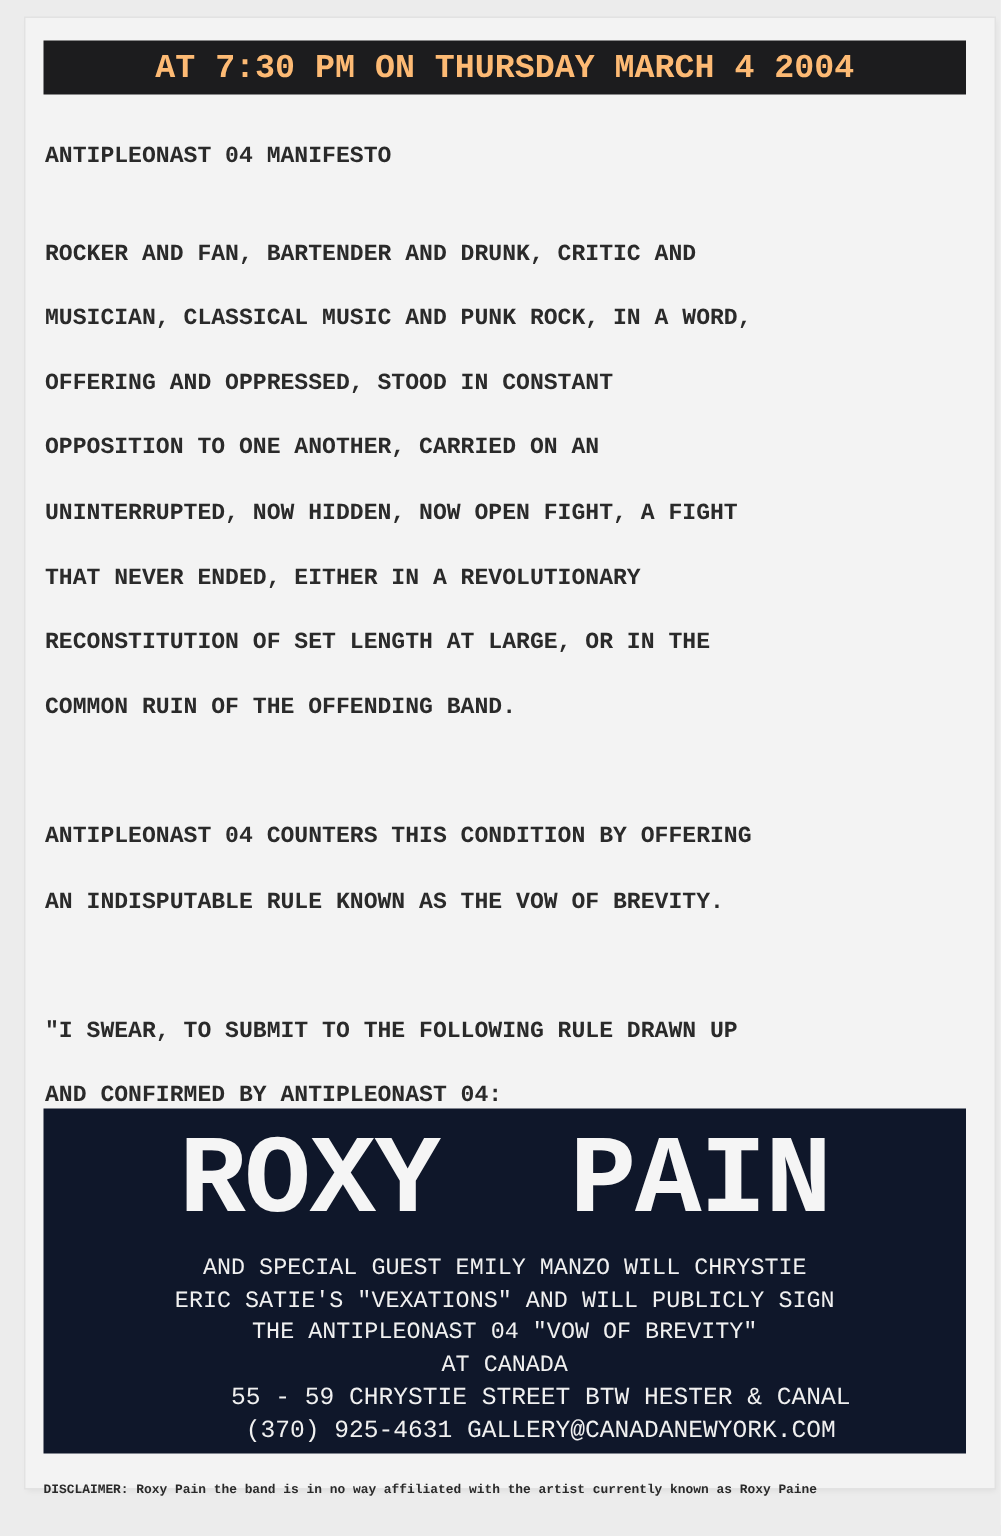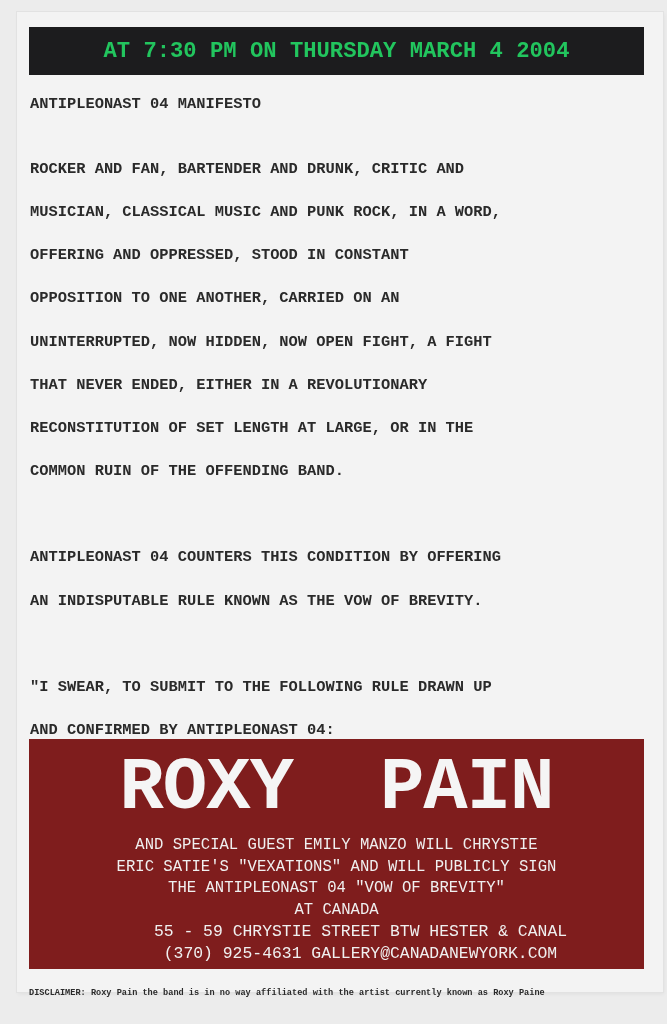--- a/index.html
+++ b/index.html
@@ -27,23 +27,23 @@
       width: 646px;
       height: 980px;
       background: #f3f3f3;
       box-shadow: 0 0 0 1px #e2e2e2, 1px 2px 4px rgba(0,0,0,0.06);
     }
     .top-banner {
       position: absolute;
       left: 29px;
       top: 27px;
       width: 615px;
-      height: 48px;
+      height: 36px;
       background: #1c1c1e;
-      color: #22c55e;
+      color: #fdba74;
       display: flex;
       align-items: center;
       justify-content: center;
       box-sizing: border-box;
       padding: 0 6px;
     }
     .top-banner span {
       font-family: "Liberation Mono", "DejaVu Sans Mono", monospace;
       font-weight: bold;
       font-size: 22.2px;
@@ -65,21 +65,21 @@
       margin: 0 0 21.6px 0;
       white-space: pre-line;
     }
     .line { display: block; white-space: nowrap; }
     .event-block {
       position: absolute;
       left: 29px;
       top: 739px;
       width: 615px;
       height: 230px;
-      background: #7f1d1d;
+      background: #0f172a;
       color: #f5f5f5;
     }
     .headliner {
       position: absolute;
       left: 0;
       top: 4px;
       width: 615px;
       text-align: center;
       font-family: "Liberation Mono", "DejaVu Sans Mono", monospace;
       font-weight: bold;

